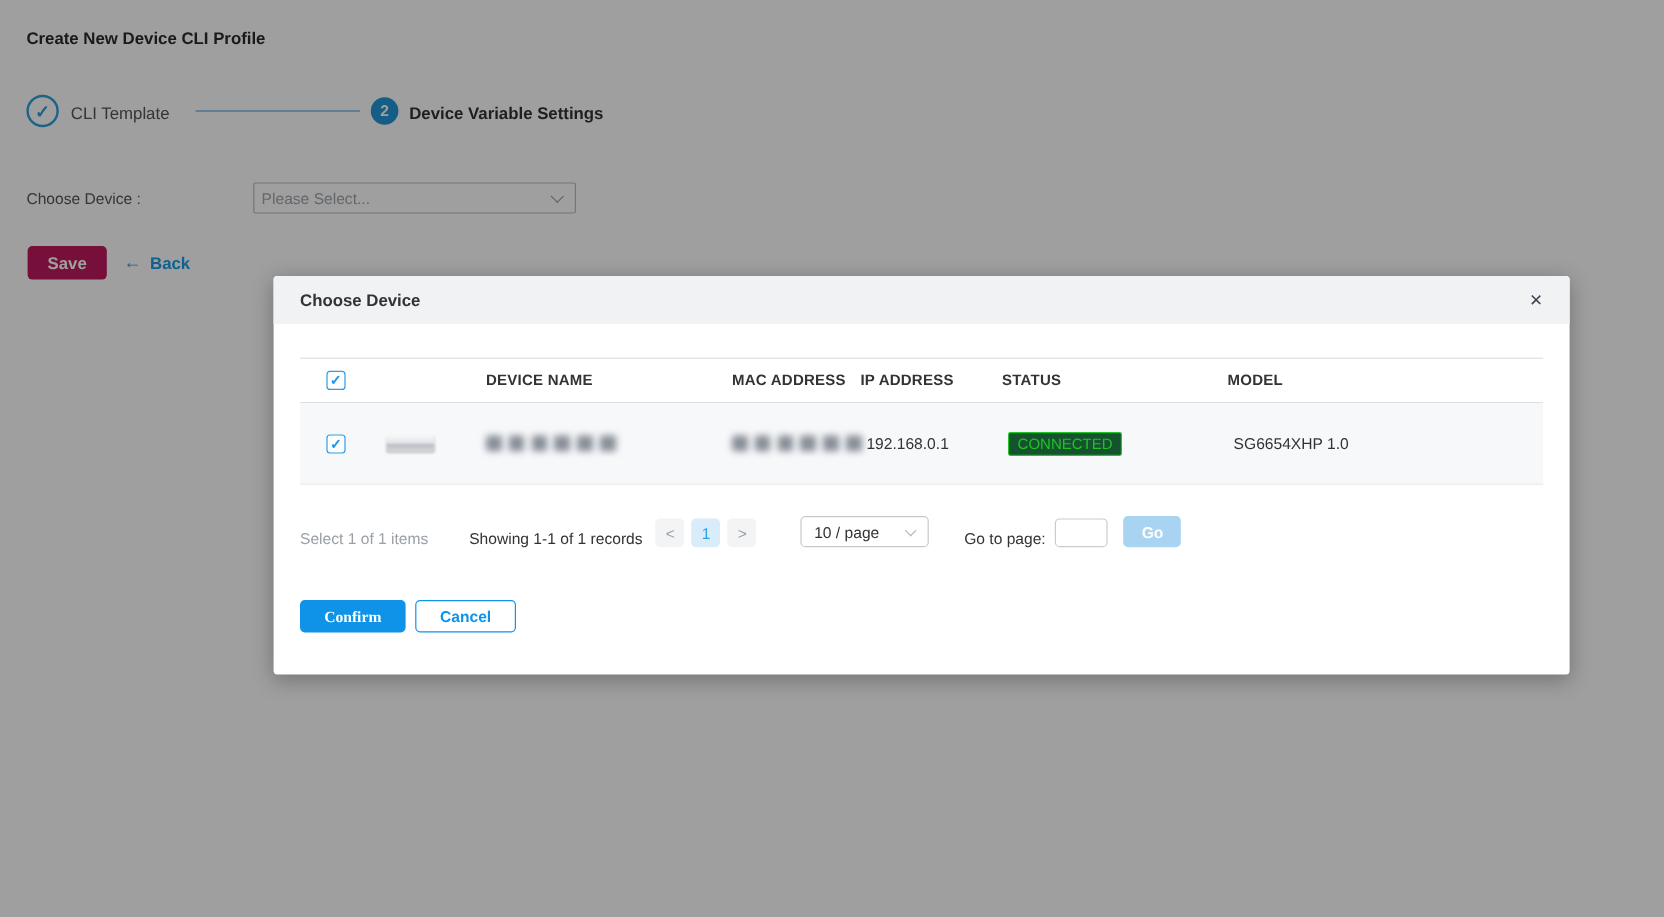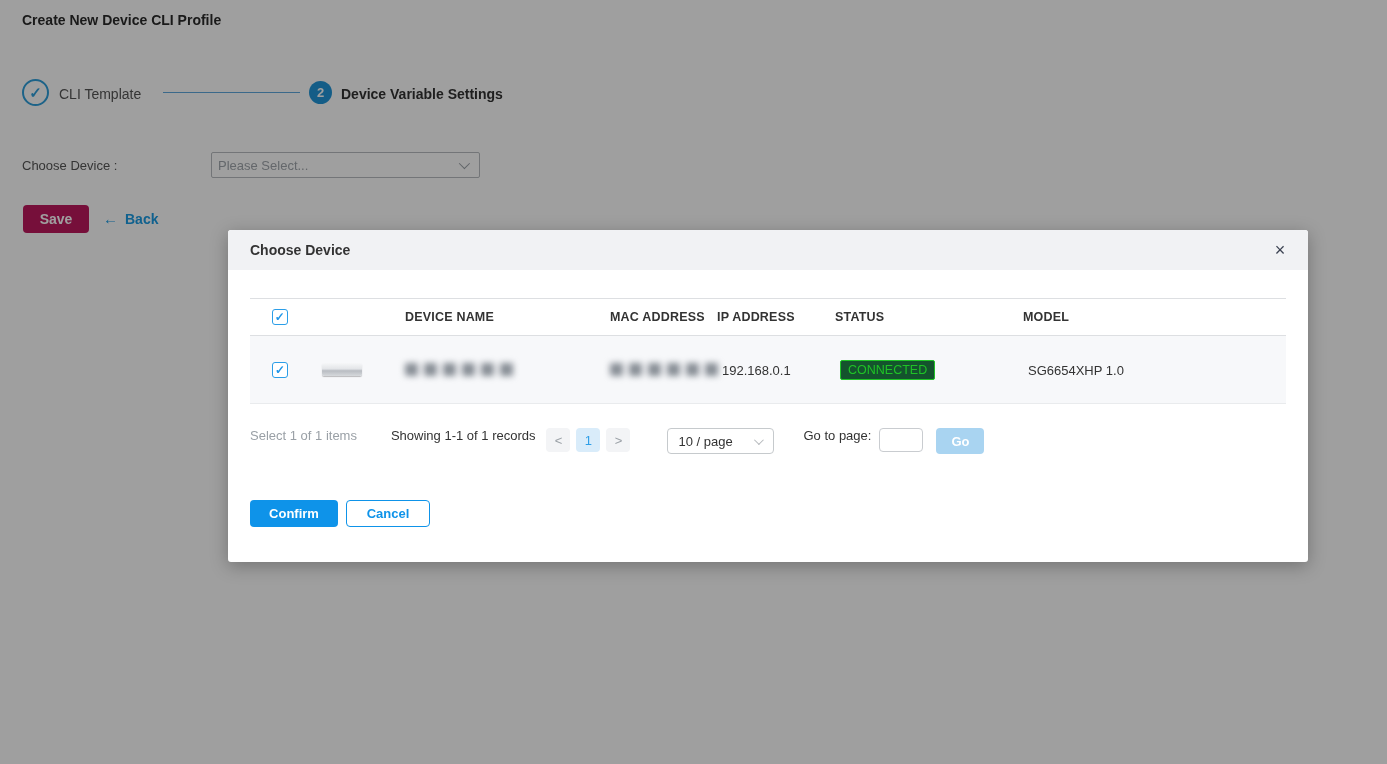--- a/index.html
+++ b/index.html
@@ -7,21 +7,21 @@
   body {
     font-family:"Liberation Sans", sans-serif;
     background:#ffffff;
     position:relative;
     overflow:hidden;
     color:#333;
   }
 
   
   .page-title {
-    position:absolute; left:22px; top:12px;
+    position:absolute; left:22px; top:24px;
     font-size:14px; font-weight:bold; color:#2b2b2b;
   }
   .step-done-circle {
     position:absolute; left:22px; top:79px;
     width:27px; height:27px; border:2px solid #2f9fdb; border-radius:50%;
     display:flex; align-items:center; justify-content:center;
     color:#2f9fdb; font-size:15px; font-weight:bold; background:transparent;
   }
   .step-label-1 {
     position:absolute; left:59px; top:86px;
@@ -129,21 +129,21 @@
     background:repeating-linear-gradient(90deg,#878d95 0px,#878d95 13px,rgba(247,248,250,0) 13px,rgba(247,248,250,0) 19px);
   }
   .blur-name { width:110px; }
   .blur-mac  { width:112px; }
   .status-badge {
     display:inline-block; padding:2px 7px; border:1px solid #1fc326; border-radius:2px;
     color:#1fc326; font-size:12.5px; background:#14532d;
   }
 
   
-  .pager { margin-top:24px; height:28px; display:flex; align-items:flex-start; font-size:13px; }
+  .pager { margin-top:24px; height:28px; display:flex; align-items:flex-end; font-size:13px; }
   .sel-summary { color:#9aa0a6; margin-right:34px; }
   .show-summary { color:#333; margin-right:11px; }
   .pg-btn {
     width:24px; height:24px; border:none; border-radius:4px; background:#f3f4f6;
     color:#9aa0a6; font-size:13px; display:flex; align-items:center; justify-content:center;
     cursor:pointer; margin-right:6px; font-family:"Liberation Sans", sans-serif;
   }
   .pg-current {
     width:24px; height:24px; border-radius:4px; background:#d9ecfa;
     color:#2e9fe8; font-size:13px; display:flex; align-items:center; justify-content:center;
@@ -164,21 +164,21 @@
     margin-left:13px; width:48px; height:26px; border:none; border-radius:4px;
     background:#a9d4f1; color:#fff; font-size:13px; font-weight:bold; cursor:default;
     font-family:"Liberation Sans", sans-serif;
   }
 
   
   .actions { margin-top:44px; display:flex; gap:8px; }
   .confirm-btn {
     width:88px; height:27px; background:#0e93e9; border:none; border-radius:4px;
     color:#fff; font-size:13px; font-weight:bold; cursor:pointer;
-    font-family:Liberation Sans, sans-serif;
+    font-family:Liberation Serif, serif;
   }
   .cancel-btn {
     width:84px; height:27px; background:#fff; border:1px solid #0e93e9; border-radius:4px;
     color:#0e93e9; font-size:13px; font-weight:bold; cursor:pointer;
     font-family:"Liberation Sans", sans-serif;
   }
 </style>
 </head>
 <body>
 

